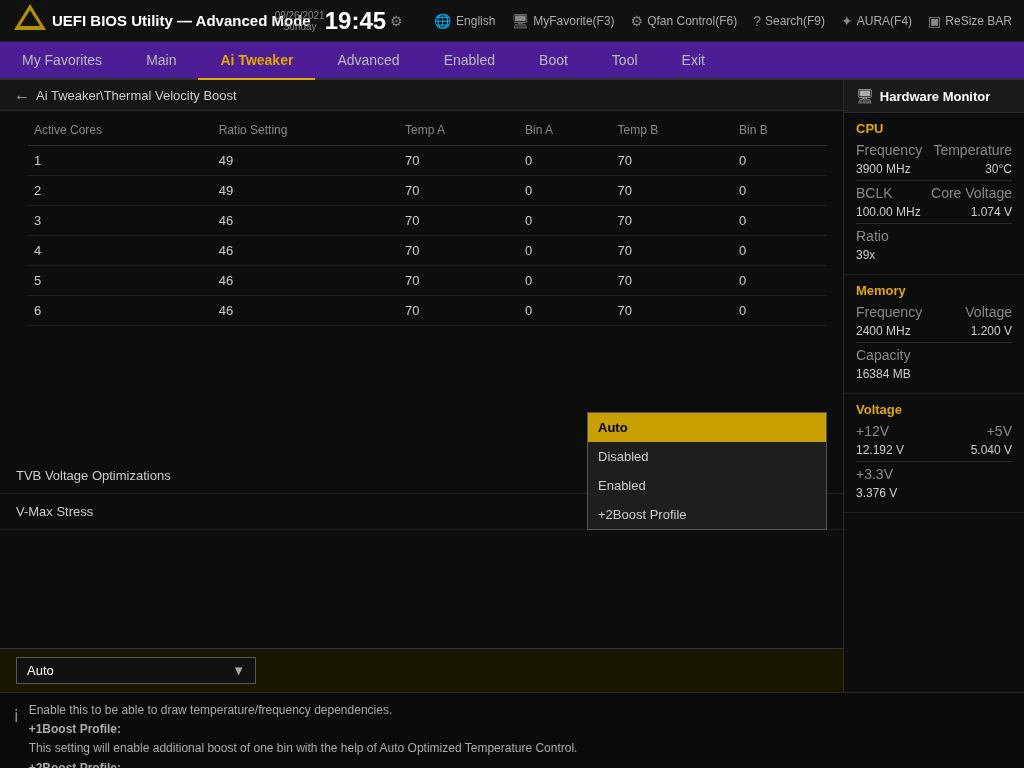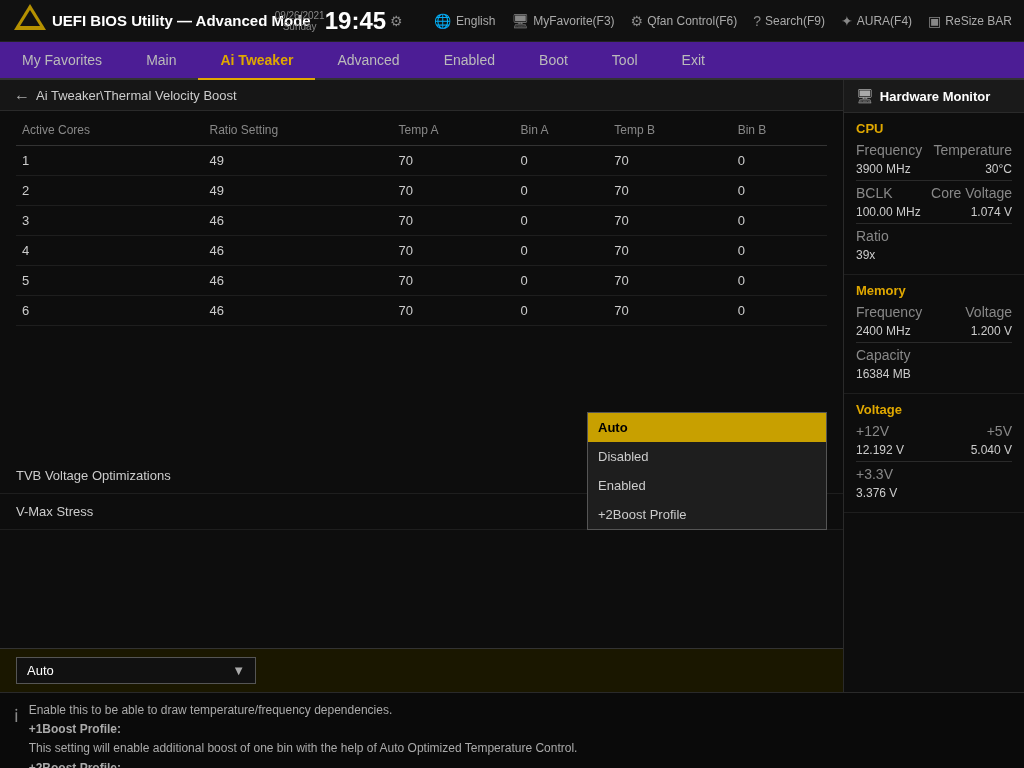--- a/index.html
+++ b/index.html
@@ -134,20 +134,21 @@
     #breadcrumb-text {
       color: #ccc;
       font-size: 13px;
     }
 
     
     #table-container {
       flex: 1;
       overflow-y: auto;
       padding: 0 16px;
+      margin-left: 12px;
     }
     #core-table {
       width: 100%;
       border-collapse: collapse;
       margin-top: 4px;
     }
     #core-table th {
       color: #888;
       font-size: 12px;
       font-weight: 500;

